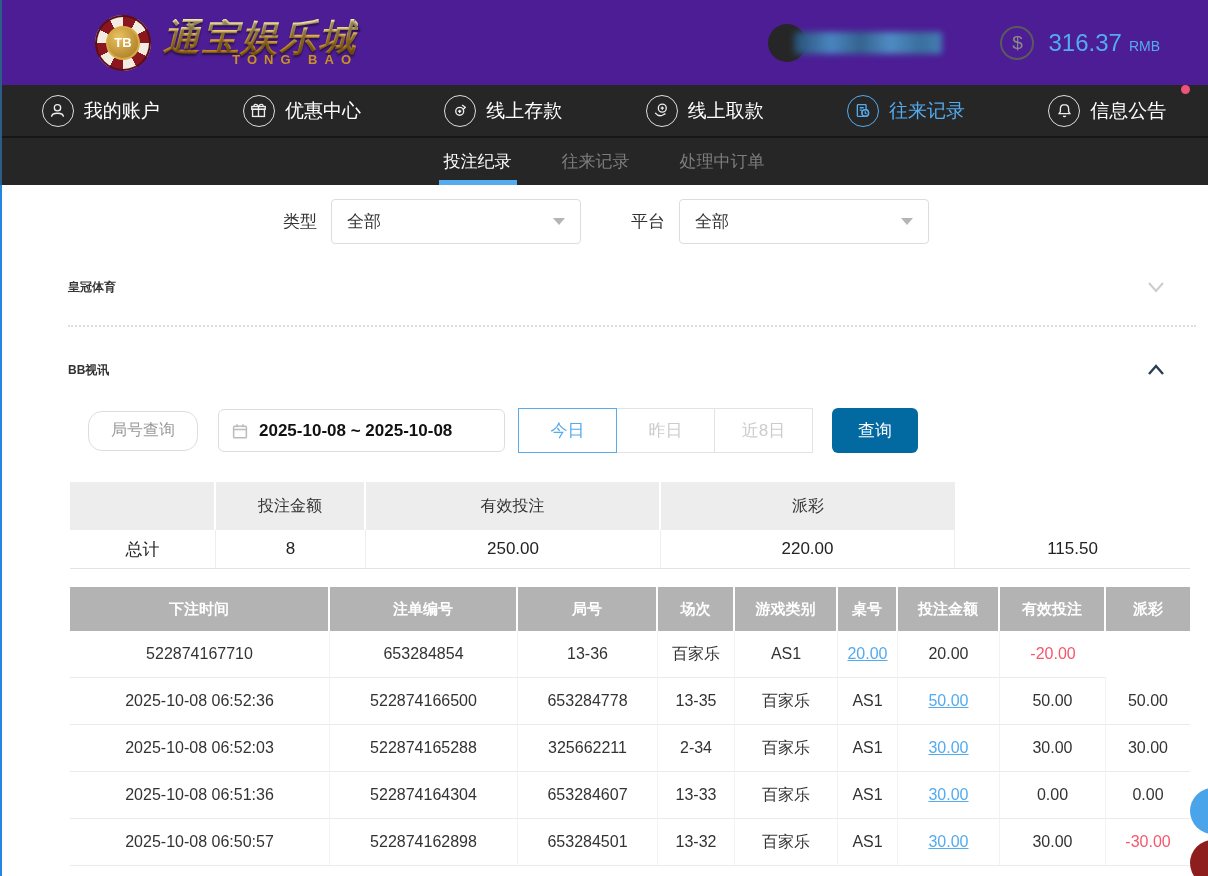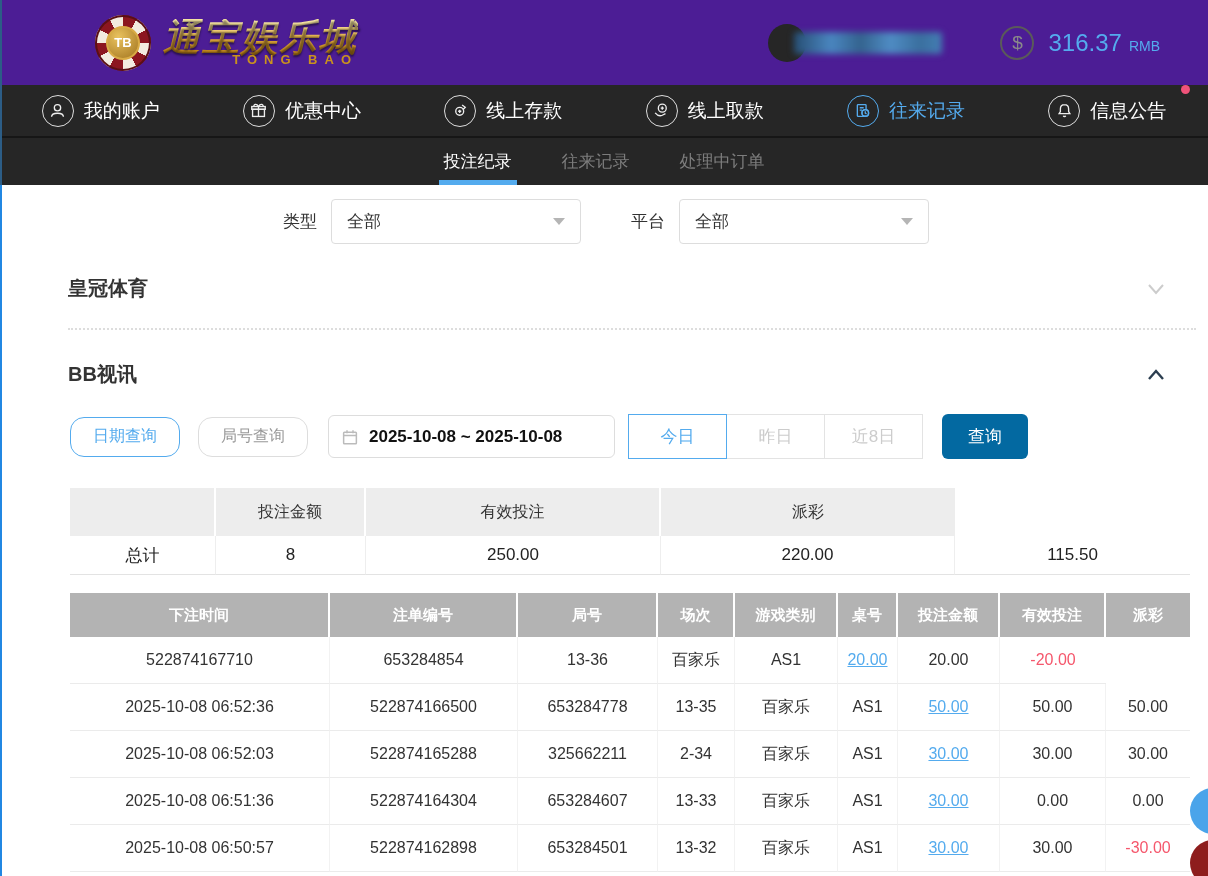--- a/index.html
+++ b/index.html
@@ -57,21 +57,21 @@
   .filter-row { display:flex; align-items:center; margin:14px 0 0 283px; }
   .filter-label { font-size:17px; color:#333; margin-right:14px; }
   .select-box { width:250px; height:45px; border:1px solid #ddd; border-radius:4px;
           display:flex; align-items:center; justify-content:space-between; padding:0 15px;
           font-size:17px; color:#333; cursor:pointer; }
   .caret { width:0; height:0; border-left:6px solid transparent; border-right:6px solid transparent; border-top:7px solid #b5b5b5; }
   .filter-gap { width:50px; }
 
   
   .section-head { margin:31px 40px 0 68px; display:flex; justify-content:space-between; align-items:center; }
-  .section-title { font-size:20px; font-weight:bold; color:#333; }
+  .section-title { font-size:12px; font-weight:bold; color:#333; }
   .chev { width:24px; height:24px; cursor:pointer; }
   .dotted-div { margin:26px 12px 0 68px; border-top:2px dotted #ddd; }
 
   
   .query-row { display:flex; align-items:center; margin:26px 0 0 70px; }
   .btn-outline { height:40px; padding:0 22px; border-radius:14px; font-size:16px;
           display:flex; align-items:center; justify-content:center; background:#fff; cursor:pointer; }
   .btn-date-query { border:1px solid #54abee; color:#54abee; }
   .btn-round-query { border:1px solid #ddd; color:#999; margin-left:18px; }
   .date-box { margin-left:20px; width:287px; height:43px; border:1px solid #ddd; border-radius:6px;
@@ -237,21 +237,20 @@
   <div class="dotted-div"></div>
 
   <div class="section-head">
     <span class="section-title">BB视讯</span>
     <svg class="chev" viewBox="0 0 24 24" fill="none" stroke="#2c3e50" stroke-width="2.4">
         <polyline points="5,16 12,8 19,16"></polyline>
       </svg>
   </div>
 
   <div class="query-row">
-    <div class="btn-outline btn-date-query">日期查询</div>
     <div class="btn-outline btn-round-query">局号查询</div>
     <div class="date-box">
       <svg width="18" height="18" viewBox="0 0 24 24" fill="none" stroke="#bbb" stroke-width="2">
           <rect x="3.5" y="5.5" width="17" height="15.5" rx="1"></rect>
           <line x1="3.5" y1="10" x2="20.5" y2="10"></line>
           <line x1="8" y1="3" x2="8" y2="7"></line>
           <line x1="16" y1="3" x2="16" y2="7"></line>
         </svg>
       <span class="date-text">2025-10-08 ~ 2025-10-08</span>
     </div>

